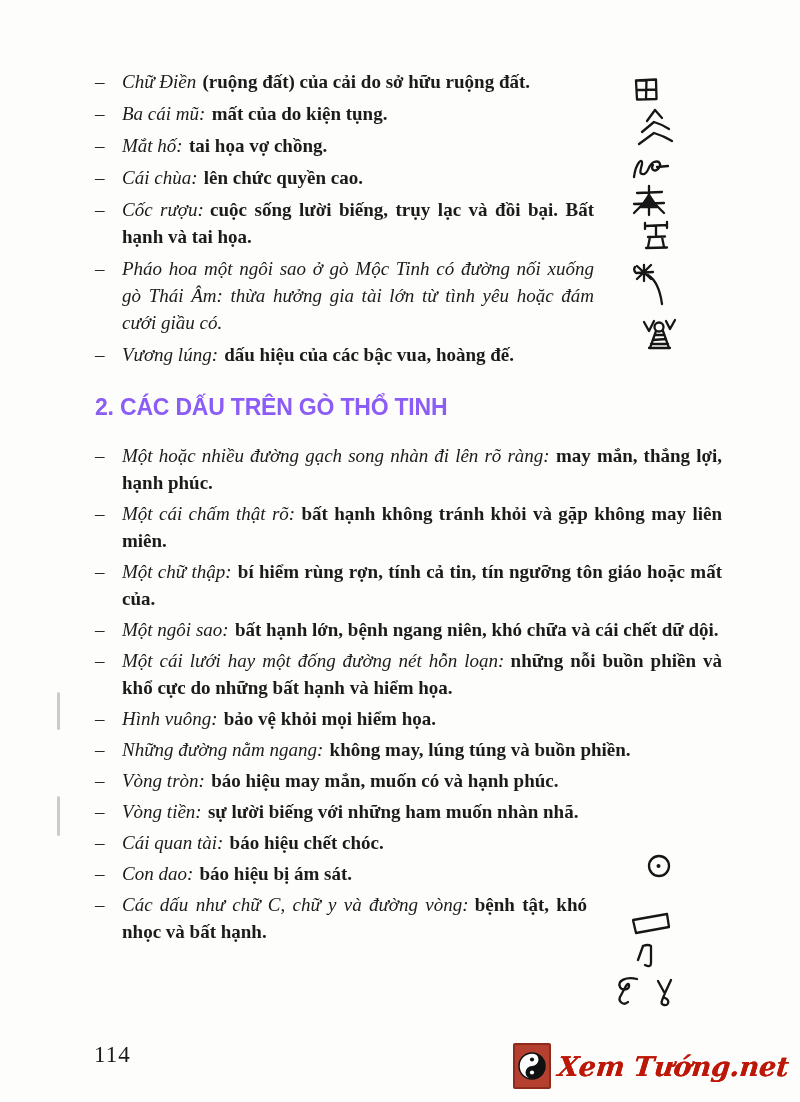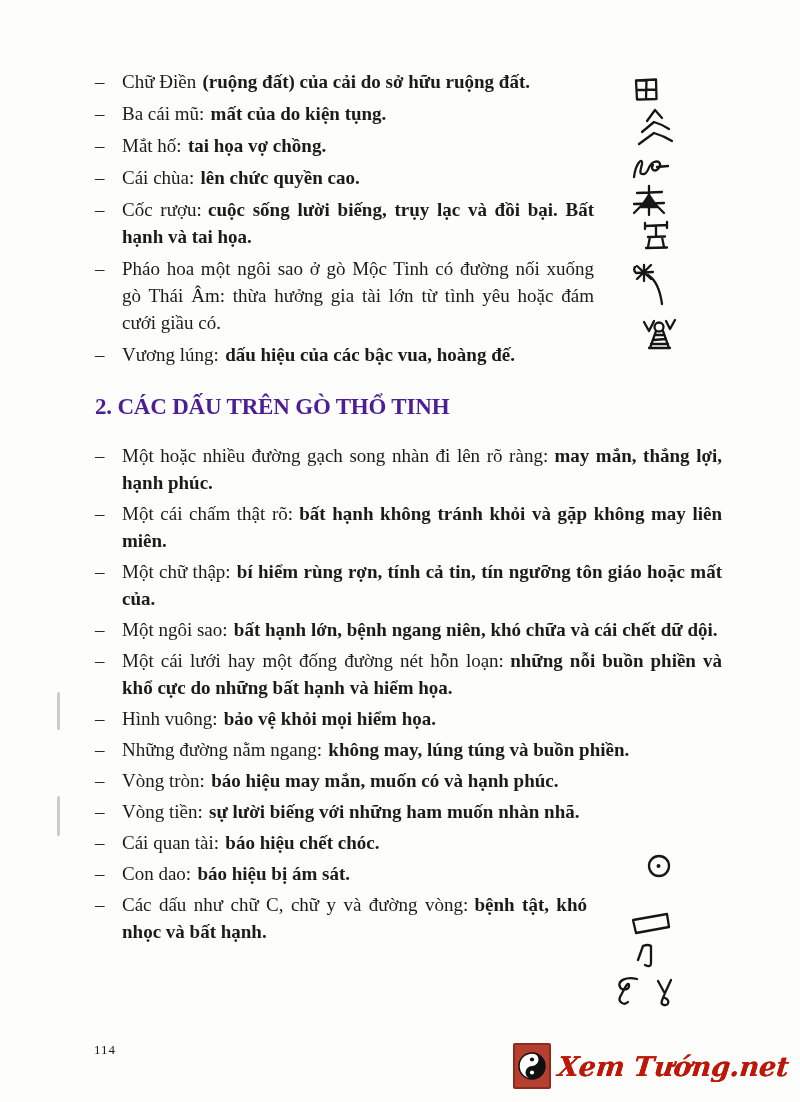--- a/index.html
+++ b/index.html
@@ -8,35 +8,35 @@
     position:relative; width:800px; height:1102px; margin:0 auto;
     background:#fdfdfb; color:#1b1b1b; overflow:hidden;
   }
   .text-col { position:absolute; left:122px; top:68px; width:600px; }
   .list .item {
     position:relative; font-size:19px; line-height:27px;
     text-align:justify; margin-bottom:5px; max-width:600px;
   }
   .list-2 .item { margin-bottom:4px; }
   .item .dash { position:absolute; left:-27px; top:0; font-style:normal; }
-  .item .lead { margin-right:0.33em; }
+  .item .lead { font-style:italic; margin-right:0.33em; }
   .item .rest { font-style:normal;font-weight:bold; }
   .w472 { max-width:472px !important; }
   .w465 { max-width:465px !important; }
   .w440 { max-width:440px !important; }
   h2.sec-heading {
-    font-family:Liberation Serif, serif; font-weight:bold;
+    font-family:Liberation Sans, sans-serif; font-weight:bold;
     font-size:23px; line-height:30px; letter-spacing:-0.2px;
-    margin:24px 0 20px -27px; color:#4c1d95;
+    margin:24px 0 20px -27px; color:#8b5cf6;
   }
   .glyph { position:absolute; }
   .glyph svg { display:block; }
   .glyph path, .glyph circle { stroke:#161616; stroke-width:2.3; fill:none;
     stroke-linecap:round; stroke-linejoin:round; }
-  .page-number { position:absolute; left:94px; top:1042px; font-size:13px; letter-spacing:1px; }
+  .page-number { position:absolute; left:94px; top:1042px; font-size:23px; letter-spacing:1px; }
   .edge-smudge { position:absolute; width:3px; background:#8e8e8e; opacity:.45; border-radius:2px; }
   .watermark { position:absolute; right:5px; top:1043px; display:flex; align-items:center; gap:7px; }
   .wm-logo {
     width:38px; height:46px; background:#b5402f; border:2px solid #8f2b1d;
     display:flex; align-items:center; justify-content:center; border-radius:2px;
   }
   .wm-text {
     font-family:"DejaVu Serif", serif; font-style:italic; font-weight:bold;
     font-size:27px; color:#bd1708; transform:skewX(-6deg);
     text-shadow:0 0 .5px #bd1708; white-space:nowrap; padding-right:6px;

